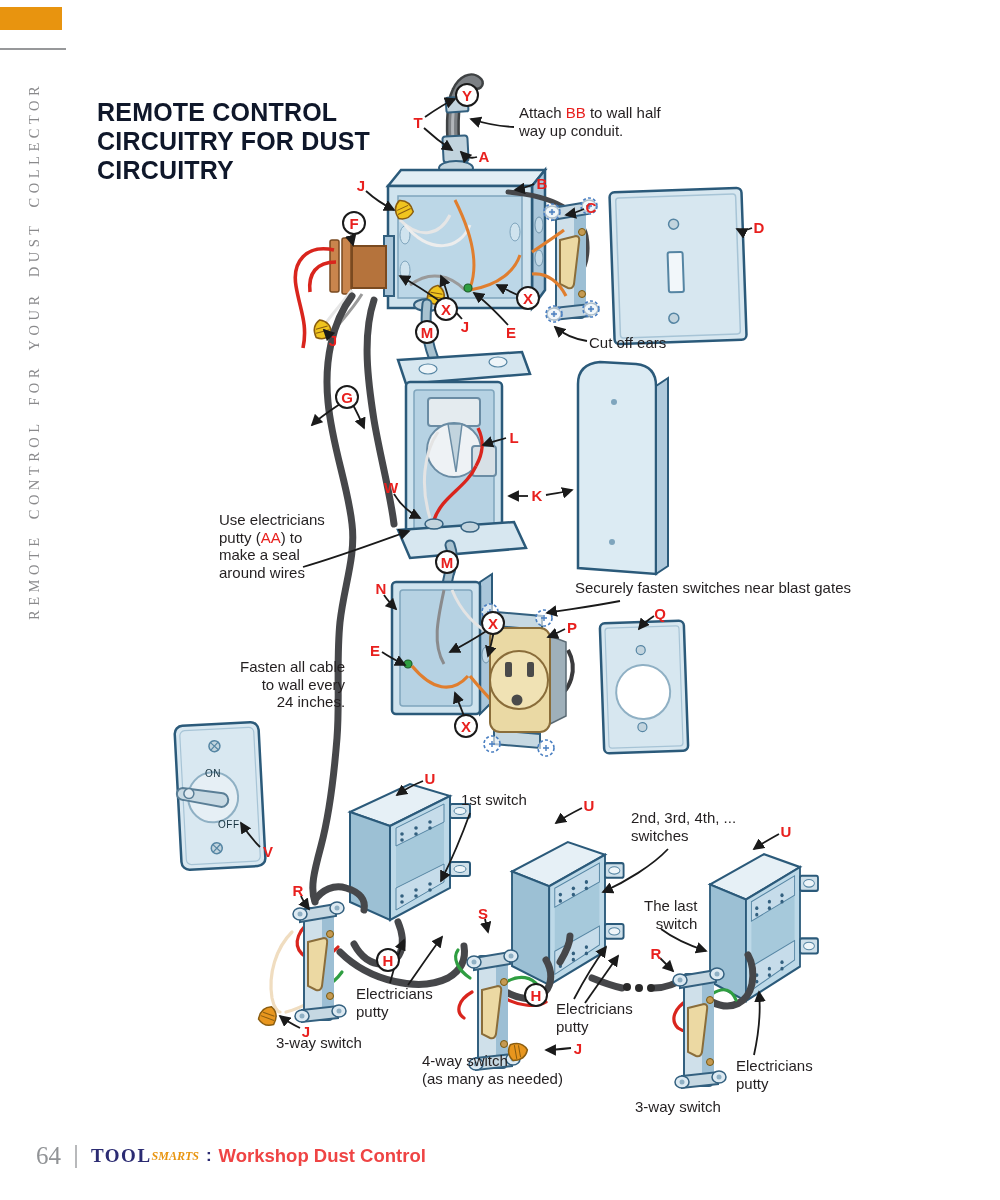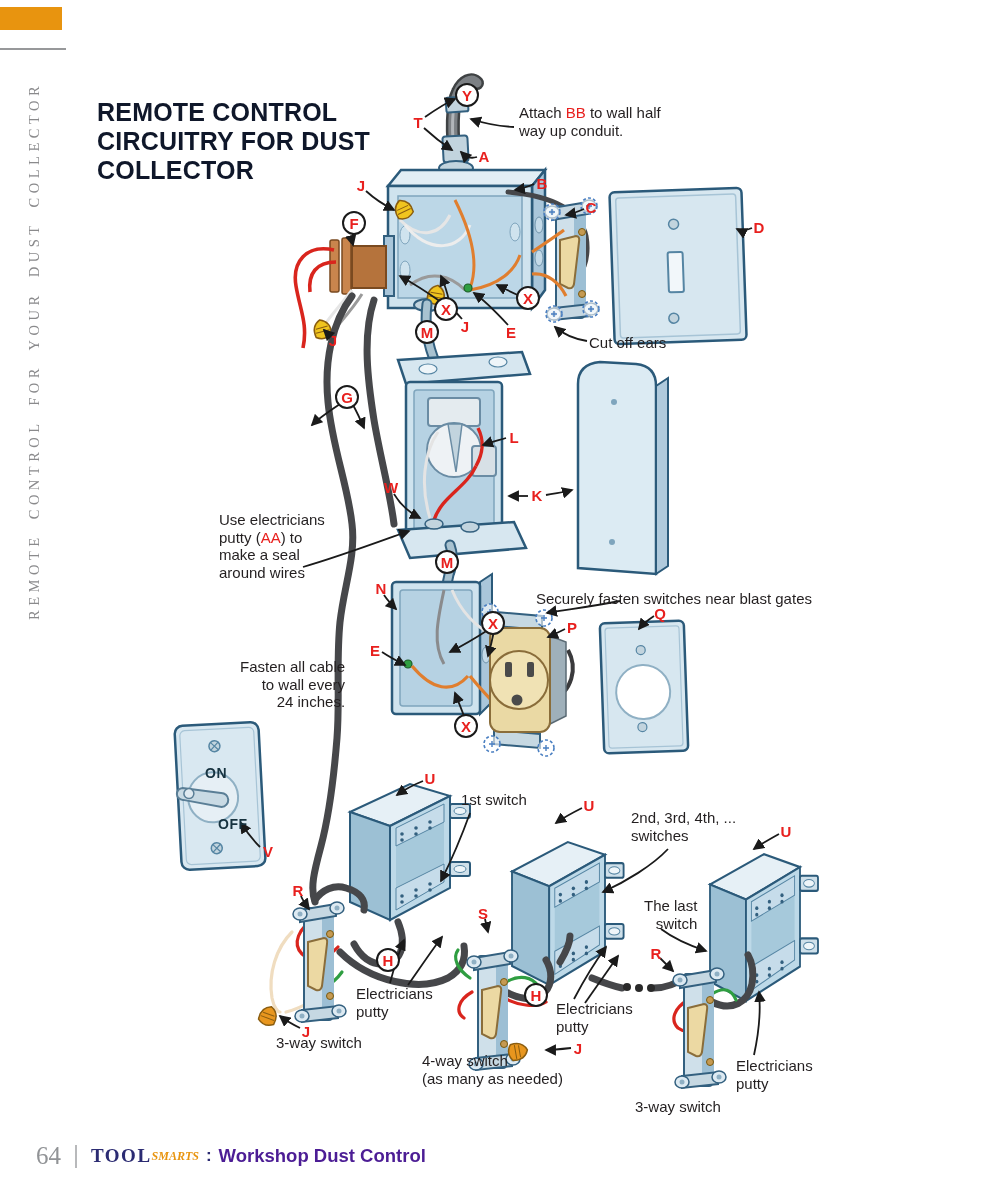--- a/index.html
+++ b/index.html
@@ -10,48 +10,48 @@
   .sidebar-text{position:absolute;left:26px;top:60px;height:560px;
         writing-mode:vertical-rl;transform:rotate(180deg);
         font-family:"Liberation Serif",serif;font-size:14.5px;letter-spacing:4.5px;word-spacing:6px;
         color:#8a8a8c;white-space:nowrap;}
   .title{position:absolute;left:97px;top:98px;font-size:25px;font-weight:800;
         line-height:29px;color:#0f172a;letter-spacing:0.2px;}
   .svgwrap{position:absolute;left:0;top:0;width:1000px;height:1200px;}
   .overlay{position:absolute;left:0;top:0;width:1000px;height:1200px;}
   .ann{position:absolute;font-size:15px;line-height:17.5px;color:#231f20;white-space:nowrap;}
   .ann .red{color:#E8201E;}
-  .ann.device{font-size:14px;font-weight:700;color:#16323f;letter-spacing:0.5px;}
+  .ann.device{font-size:10px;font-weight:400;color:#16323f;letter-spacing:0.5px;}
   .callout{position:absolute;transform:translate(-50%,-50%);color:#E8201E;font-weight:700;
         font-size:15px;line-height:15px;}
   .callout.circled{width:24px;height:24px;border:2.5px solid #1a1a1a;border-radius:50%;
         background:#fff;display:flex;align-items:center;justify-content:center;box-sizing:border-box;}
   .footer{position:absolute;left:36px;top:1142px;display:flex;align-items:center;}
   .footer .pagenum{font-family:"Liberation Serif",serif;font-weight:400;font-size:25px;color:#919396;}
   .footer .divider{width:2px;height:23px;background:#b8b9bb;margin:0 14px;}
   .footer .tool{font-family:"Liberation Serif",serif;font-weight:700;font-size:19px;
         letter-spacing:1.5px;color:#2B2B72;}
   .footer .smarts{font-family:"Liberation Serif",serif;font-style:italic;font-weight:700;
         font-size:12px;color:#E8940F;}
   .footer .sep{font-weight:700;font-size:17px;color:#2B2B72;margin:0 7px;}
-  .footer .booktitle{font-weight:700;font-size:18.5px;color:#4c1d95;}
+  .footer .booktitle{font-weight:700;font-size:18.5px;color:#ef4444;}
 </style>
 </head>
 <body>
 
 <div class="page">
 
   <div class="corner-tab"></div>
   <div class="corner-rule"></div>
   <div class="sidebar-text">REMOTE CONTROL FOR YOUR DUST COLLECTOR</div>
 
   <div class="title">
     <div>REMOTE CONTROL</div>
     <div>CIRCUITRY FOR DUST</div>
-    <div>COLLECTOR</div>
+    <div>CIRCUITRY</div>
   </div>
 
   <div class="svgwrap">
   <svg width="1000" height="1200" viewBox="0 0 1000 1200" xmlns="http://www.w3.org/2000/svg">
     <defs>
       <marker id="ah" viewBox="0 0 10 10" refX="8.5" refY="5" markerWidth="6.5" markerHeight="6.5" orient="auto-start-reverse">
         <path d="M0,0 L10,5 L0,10 Z" fill="#1a1a1a"></path>
       </marker>
       <g id="tswitch">
         <rect x="8" y="10" width="28" height="112" rx="3" fill="#cfe0ea" stroke="#33607f" stroke-width="2"></rect>
@@ -417,21 +417,21 @@
         <div><span>Use electricians</span></div>
         <div><span>putty (</span><span class="red">AA</span><span>) to</span></div>
         <div><span>make a seal</span></div>
         <div><span>around wires</span></div>
       </div>
       <div class="ann" style="left: 240px; top: 658px; text-align: right;">
         <div><span>Fasten all cable</span></div>
         <div><span>to wall every</span></div>
         <div><span>24 inches.</span></div>
       </div>
-      <div class="ann" style="left: 536px; top: 579px; margin-top: 11px;">
+      <div class="ann" style="left: 575px; top: 579px;">
         <div><span>Securely fasten switches near blast gates</span></div>
       </div>
       <div class="ann" style="left: 461px; top: 791px;">
         <div><span>1st switch</span></div>
       </div>
       <div class="ann" style="left: 631px; top: 809px;">
         <div><span>2nd, 3rd, 4th, ...</span></div>
         <div><span>switches</span></div>
       </div>
       <div class="ann" style="left: 644px; top: 897px; text-align: right;">

